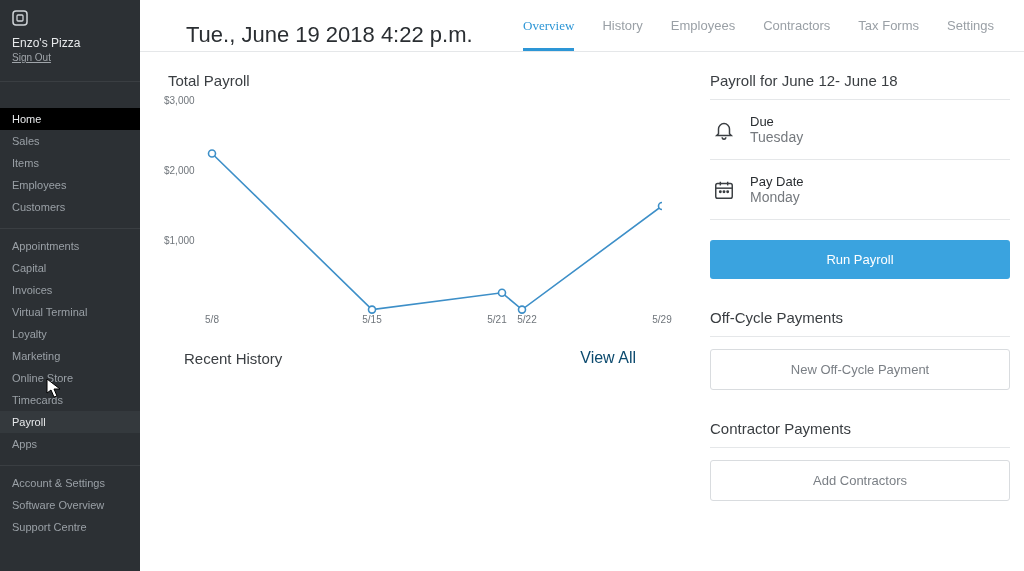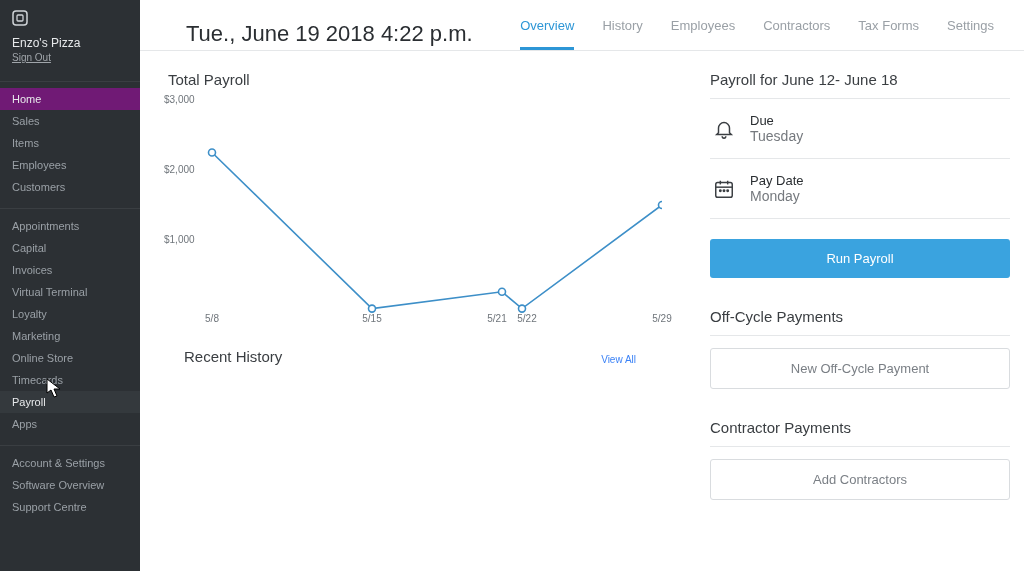--- a/index.html
+++ b/index.html
@@ -5,39 +5,39 @@
 * { margin: 0; padding: 0; box-sizing: border-box; font-family: -apple-system, BlinkMacSystemFont, "Segoe UI", Helvetica, Arial, sans-serif; }
 body { display: flex; width: 1024px; height: 571px; overflow: hidden; background: #fff; }
 .sidebar { width: 140px; background: #2c3034; color: #9aa0a6; display: flex; flex-direction: column; font-size: 11px; }
 .sidebar-top { padding: 10px 12px 8px; }
 .logo-row { display: flex; align-items: center; gap: 8px; }
 .logo-icon { width: 16px; height: 16px; display: flex; align-items: center; justify-content: center; }
 .biz-name { color: #e7e9eb; font-size: 12px; margin-top: 10px; }
 .signout { color: #a0a5aa; font-size: 10px; margin-top: 2px; cursor: pointer; text-decoration: underline; }
 .nav-group { margin-top: 10px; border-top: 1px solid #3a3e42; padding-top: 6px; }
 .nav-item { padding: 5px 12px; cursor: pointer; color: #9aa0a6; }
-.nav-item.active-home { background: #701a75; color: #e7e9eb; }
+.nav-item.active-home { background: #000000; color: #e7e9eb; margin-top: 20px; }
 .nav-item.active-payroll { background: #34393d; color: #e7e9eb; padding-left: 12px; }
 .cursor-svg { position: absolute; left: 46px; top: 378px; pointer-events: none; }
 .main { flex: 1; display: flex; flex-direction: column; }
 .topbar { display: flex; align-items: center; padding: 18px 30px 0 30px; border-bottom: 1px solid #e5e7e9; }
 .topbar-title { font-size: 22px; font-weight: 400; color: #2a2e32; flex: 0 0 auto; margin-left: 16px; }
 .tabs { margin-left: auto; display: flex; gap: 28px; font-size: 13px; }
 .tab { color: #9aa0a6; padding-bottom: 14px; cursor: pointer; }
-.tab.active { color: #2d96d6; border-bottom: 3px solid #2d96d6; font-weight: 500; }
+.tab.active { color: #2d96d6; border-bottom: 3px solid #2d96d6; font-weight: 500; font-family: Liberation Serif, serif; }
 .content { display: flex; padding: 20px 14px 0 22px; gap: 20px; }
 .left-col { flex: 1; }
 .chart-title { font-size: 15px; color: #3a3e42; margin-bottom: 6px; margin-left: 6px; }
 .chart-wrap { position: relative; width: 505px; height: 230px; margin-left: 0; }
 .ytick { position: absolute; left: 2px; font-size: 10px; color: #6f757b; }
 .xtick { position: absolute; bottom: 0; font-size: 10px; color: #6f757b; transform: translateX(-50%); }
 .chart-svg { position: absolute; left: 40px; top: 6px; }
 .history-row { display: flex; align-items: flex-end; margin-left: 22px; margin-top: 24px; padding-right: 30px; }
 .history-title { font-size: 15px; color: #3a3e42; }
-.view-all { margin-left: auto; margin-right: 24px; color: #3b82f6; font-size: 10px; cursor: pointer; }
+.view-all { margin-left: auto; margin-right: 24px; color: #0c4a6e; font-size: 16px; cursor: pointer; }
 .right-col { width: 300px; }
 .section-title { font-size: 15px; color: #3a3e42; padding-bottom: 10px; border-bottom: 1px solid #e5e7e9; }
 .info-row { display: flex; align-items: center; gap: 14px; padding: 14px 2px; border-bottom: 1px solid #e5e7e9; }
 .info-icon { width: 24px; height: 24px; display: flex; align-items: center; justify-content: center; color: #3a3e42; }
 .info-text .info-label { font-size: 13px; color: #2a2e32; font-weight: 500; }
 .info-text .info-value { font-size: 14px; color: #75797e; }
 .btn-primary { margin-top: 20px; width: 100%; background: #3aa3df; color: #fff; border: none; padding: 12px 0; font-size: 13px; font-weight: 500; border-radius: 3px; cursor: pointer; }
 .section-title.mt { margin-top: 30px; }
 .btn-secondary { margin-top: 12px; width: 100%; background: #fff; color: #7a7f85; border: 1px solid #d9dcdf; padding: 12px 0; font-size: 13px; font-weight: 500; border-radius: 3px; cursor: pointer; }
 </style>

